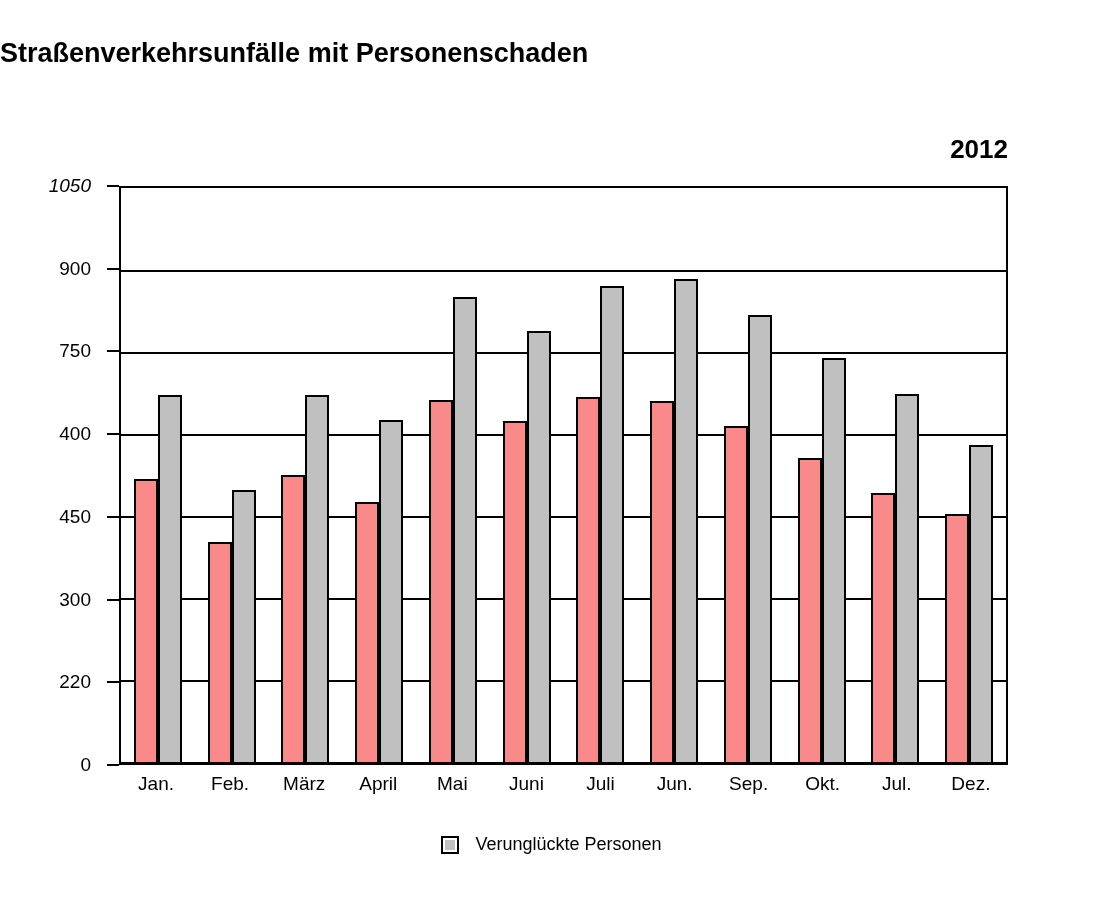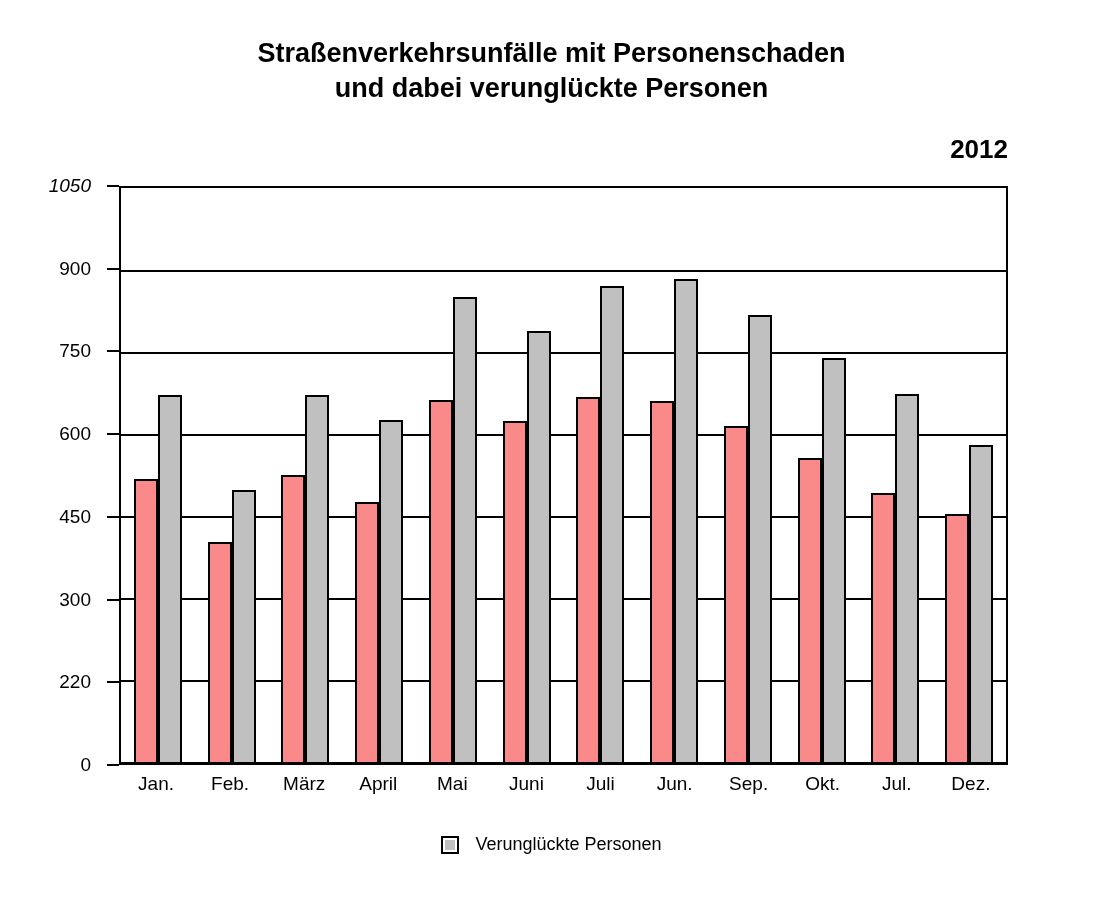--- a/index.html
+++ b/index.html
@@ -1,20 +1,20 @@
 <!DOCTYPE html>
 <html><head>
 <meta charset="utf-8">
 <style>
   html,body{margin:0;padding:0;background:#fff;}
   #canvas{
     position:relative;width:1103px;height:902px;background:#fff;
     font-family:"Liberation Sans",sans-serif;color:#000;overflow:hidden;
   }
-  .title-block{position:absolute;top:36px;left:0;width:100%;text-align:center;}
+  .title-block{position:absolute;top:36px;left:0;width:100%;}
   .title-line{font-size:27px;font-weight:bold;line-height:35px;}
   .year-label{position:absolute;top:134px;right:95px;font-size:26px;font-weight:bold;}
   
   .plot{position:absolute;left:119px;top:186px;width:889px;height:579px;
         border:2px solid #000;border-bottom:3px solid #000;box-sizing:border-box;}
   .gridlines{position:absolute;left:0;top:0;right:0;bottom:0;}
   .gridline{position:absolute;left:0;right:0;height:2px;background:#000;}
   .bars-layer{position:absolute;left:0;top:0;right:0;bottom:0;
         display:flex;align-items:flex-end;}
   .bar-group{flex:1;display:flex;justify-content:center;align-items:flex-end;height:100%;}
@@ -36,35 +36,34 @@
         box-shadow:inset 0 0 0 2px #fff;box-sizing:content-box;}
   .legend-label{font-size:18px;}
 </style>
 </head>
 <body>
 
 <div id="canvas">
 
   <div class="title-block">
     <div class="title-line">Straßenverkehrsunfälle mit Personenschaden</div>
-    <div class="title-line">und dabei verunglückte Personen</div>
   </div>
 
   <div class="year-label">2012</div>
 
   <div class="y-axis" id="y-axis">
       <div class="y-tick-label" style="top: 100%;">0</div>
       <div class="y-tick-mark" style="top: 100%;"></div>
       <div class="y-tick-label" style="top: 85.7143%;">220</div>
       <div class="y-tick-mark" style="top: 85.7143%;"></div>
       <div class="y-tick-label" style="top: 71.4286%;">300</div>
       <div class="y-tick-mark" style="top: 71.4286%;"></div>
       <div class="y-tick-label" style="top: 57.1429%;">450</div>
       <div class="y-tick-mark" style="top: 57.1429%;"></div>
-      <div class="y-tick-label" style="top: 42.8571%;">600</div>
+      <div class="y-tick-label" style="top: 42.8571%;">400</div>
       <div class="y-tick-mark" style="top: 42.8571%;"></div>
       <div class="y-tick-label" style="top: 28.5714%;">750</div>
       <div class="y-tick-mark" style="top: 28.5714%;"></div>
       <div class="y-tick-label" style="top: 14.2857%;">900</div>
       <div class="y-tick-mark" style="top: 14.2857%;"></div>
       <div class="y-tick-label" style="top: 0%; font-style: italic;">1050</div>
       <div class="y-tick-mark" style="top: 0%;"></div>
     </div>
 
   <div class="plot">

